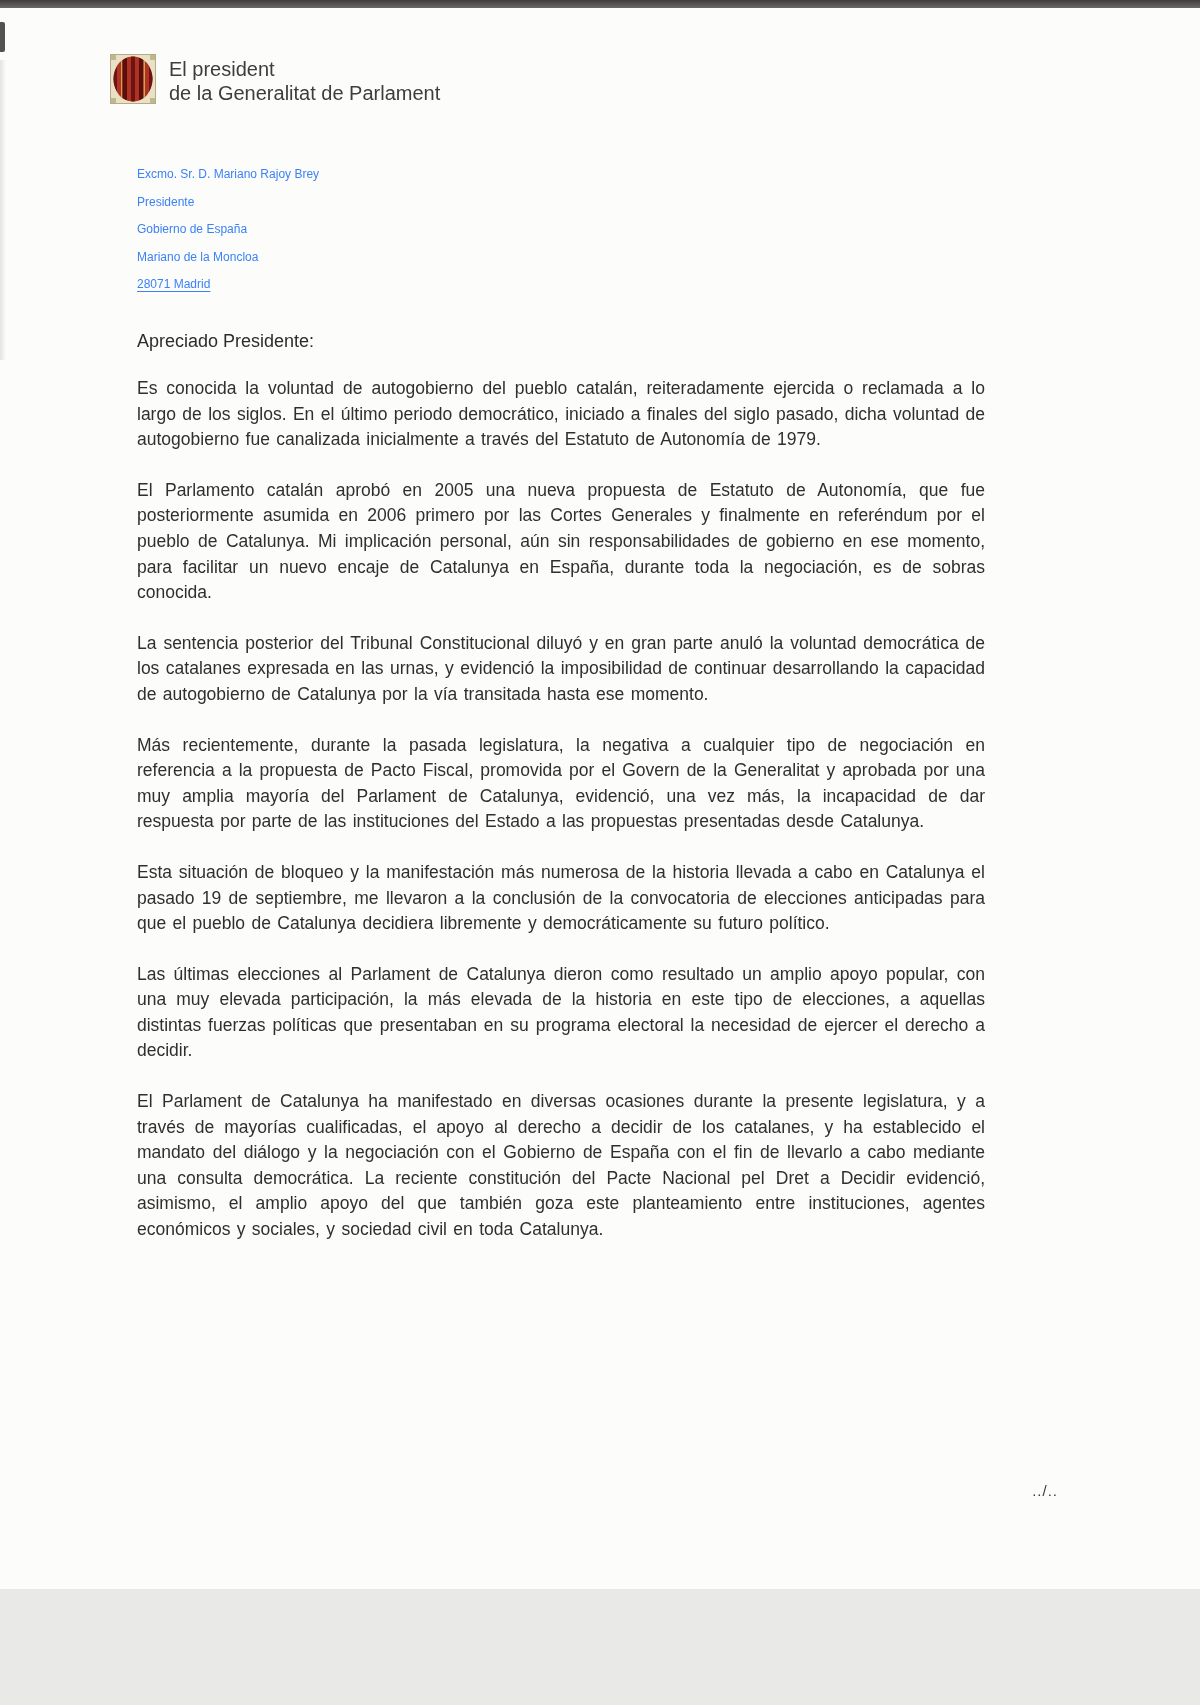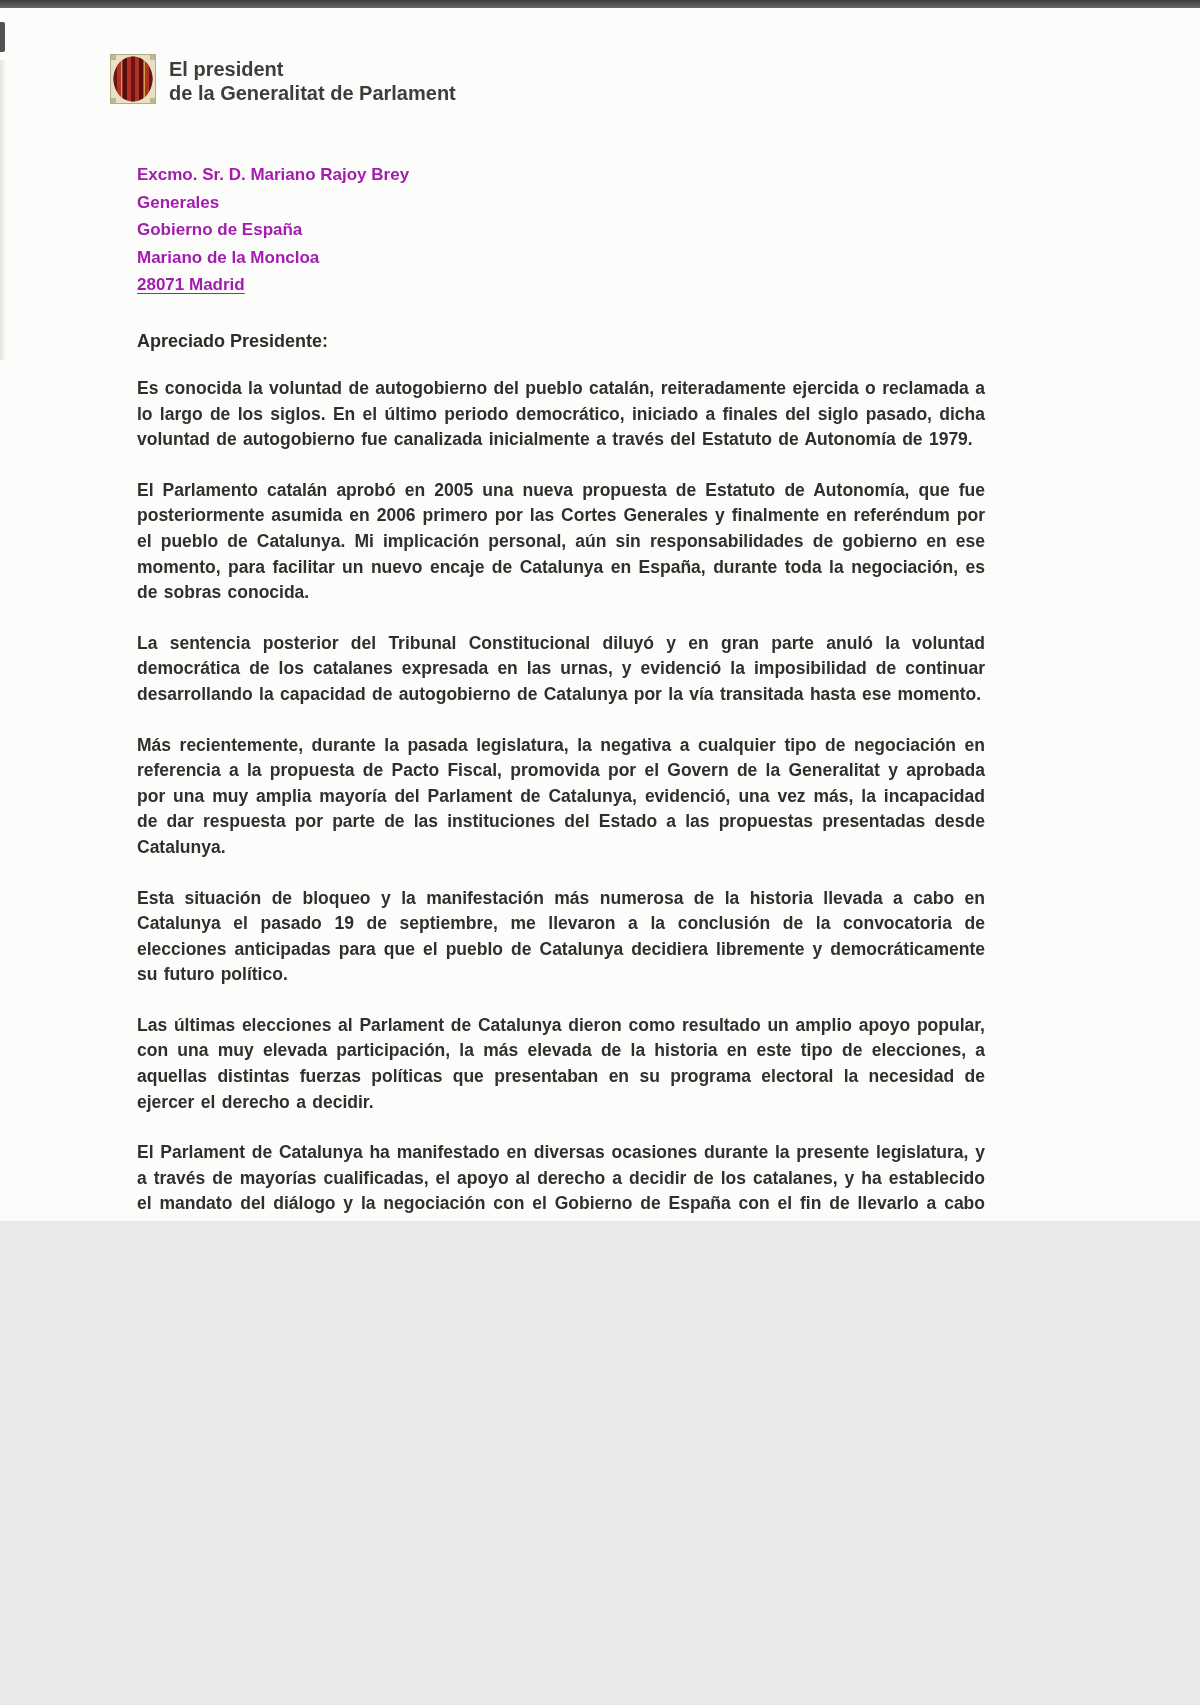--- a/index.html
+++ b/index.html
@@ -1,25 +1,24 @@
 <!DOCTYPE html>
 <html><head>
 <meta charset="utf-8">
 <style>
   html, body { margin: 0; padding: 0; background: #e9e9e7; }
   .page {
     position: relative;
     width: 1200px;
-    height: 1221px;
+    height: 1589px;
     margin: 0 auto;
     background: #fcfcfa;
     overflow: hidden;
     font-family: "Liberation Sans", sans-serif;
     color: #2f2f2d;
-    font-weight: bold;
   }
   
   .scan-top-edge {
     position: absolute; top: 0; left: 0; right: 0; height: 8px;
     background: linear-gradient(#3e3d3b, #6a6966);
   }
   .scan-left-mark {
     position: absolute; top: 22px; left: 0; width: 5px; height: 30px;
     background: #403f3d; border-radius: 0 2px 2px 0; opacity: .9;
   }
@@ -27,21 +26,21 @@
     position: absolute; top: 60px; left: 0; width: 6px; height: 300px;
     background: linear-gradient(90deg, rgba(120,118,112,.18), rgba(120,118,112,0));
   }
 
   
   .letterhead { position: absolute; top: 54px; left: 110px; display: flex; gap: 13px; align-items: flex-start; }
   .letterhead .logo { flex: 0 0 auto; }
   .letterhead .sender { font-size: 20px; line-height: 24px; color: #3d3d3b; padding-top: 3px; }
 
   
-  .recipient { position: absolute; top: 161px; left: 137px; font-size: 17px; line-height: 27.5px; color: #a21caf; }
+  .recipient { position: absolute; top: 161px; left: 137px; font-size: 12px; line-height: 27.5px; color: #3b82f6; }
   .underlined { text-decoration: underline; text-underline-offset: 3px; }
 
   
   .salutation { position: absolute; top: 331px; left: 137px; font-size: 18px; color: #2c2c2a; }
   .body-text {
     position: absolute; top: 376px; left: 137px; width: 848px;
     font-size: 17.5px; line-height: 25.6px; text-align: justify;
     color: #2f2f2d; word-spacing: 1.5px;
   }
   .body-text p { margin: 0 0 25px 0; }
@@ -91,21 +90,21 @@
       </svg>
     </span>
     <div class="sender">
       <div>El president</div>
       <div>de la Generalitat de Parlament</div>
     </div>
   </div>
 
   <div class="recipient">
     <div>Excmo. Sr. D. Mariano Rajoy Brey</div>
-    <div>Generales</div>
+    <div>Presidente</div>
     <div>Gobierno de España</div>
     <div>Mariano de la Moncloa</div>
     <div class="underlined">28071 Madrid</div>
   </div>
 
   <div class="salutation">Apreciado Presidente:</div>
 
   <div class="body-text">
     <p>Es conocida la voluntad de autogobierno del pueblo catalán, reiteradamente ejercida o reclamada a lo largo de los siglos. En el último periodo democrático, iniciado a finales del siglo pasado, dicha voluntad de autogobierno fue canalizada inicialmente a través del Estatuto de Autonomía de 1979.</p>
     <p>El Parlamento catalán aprobó en 2005 una nueva propuesta de Estatuto de Autonomía, que fue posteriormente asumida en 2006 primero por las Cortes Generales y finalmente en referéndum por el pueblo de Catalunya. Mi implicación personal, aún sin responsabilidades de gobierno en ese momento, para facilitar un nuevo encaje de Catalunya en España, durante toda la negociación, es de sobras conocida.</p>

